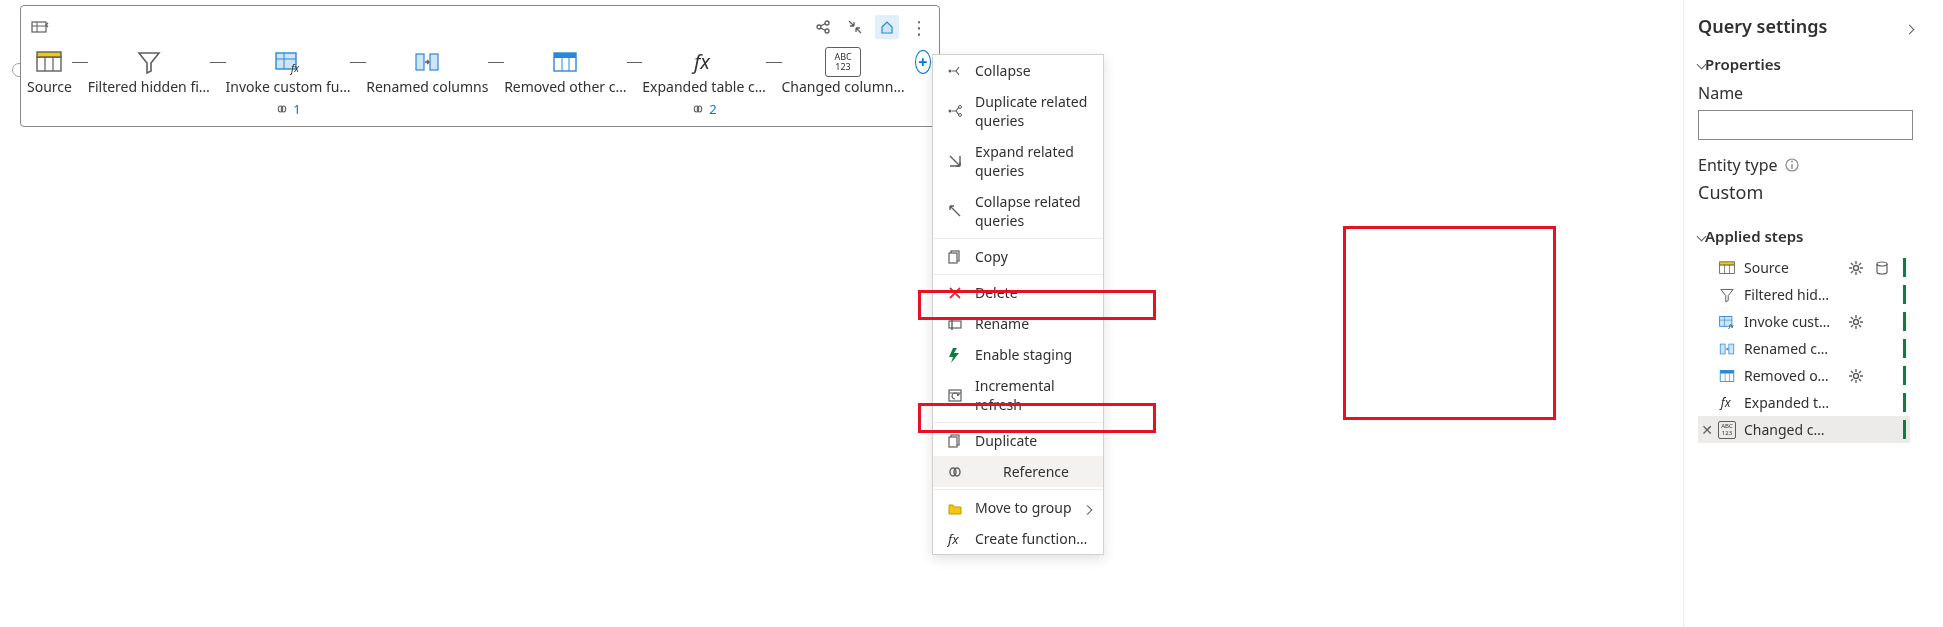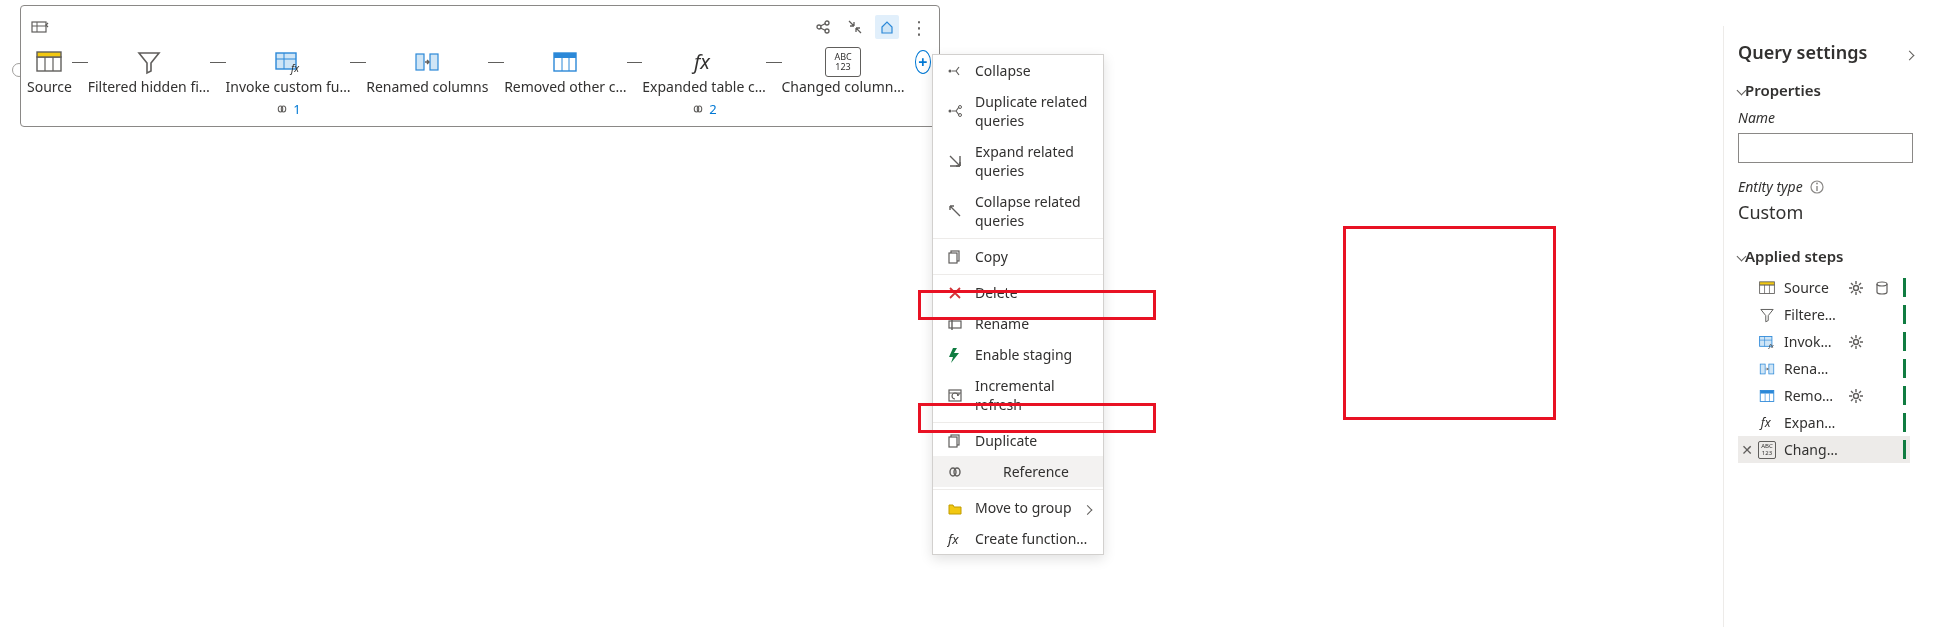--- a/index.html
+++ b/index.html
@@ -188,47 +188,45 @@
   .redbox.r1 { left: 918px; top: 290px; width: 238px; height: 30px; }
   .redbox.r2 { left: 918px; top: 403px; width: 238px; height: 30px; }
   .redbox.r3 { left: 1343px; top: 226px; width: 213px; height: 194px; }
 
   
   .settings-panel {
     position: absolute;
     right: 0;
     top: 0;
     bottom: 0;
-    width: 220px;
+    width: 260px;
     border-left: 1px solid #edebe9;
     padding: 14px 30px 0 14px;
-    margin-top: 26px;
   }
   .settings-title {
     font-weight: 600;
     font-size: 18px;
     display: flex;
     align-items: center;
     justify-content: space-between;
   }
   .section-head {
     display: flex;
     align-items: center;
     font-weight: 600;
     font-size: 15px;
     margin-top: 16px;
     margin-bottom: 8px;
   }
   .field-label {
     display: flex;
     align-items: center;
     gap: 6px;
-    font-size: 14px;
+    font-size: 16px;
     margin-top: 4px;
-    font-style: italic;
   }
   .name-input {
     margin-top: 6px;
     width: 100%;
     height: 30px;
     border: 1px solid #8a8886;
     padding: 0 8px;
     font-size: 14px;
   }
   .entity-value {

